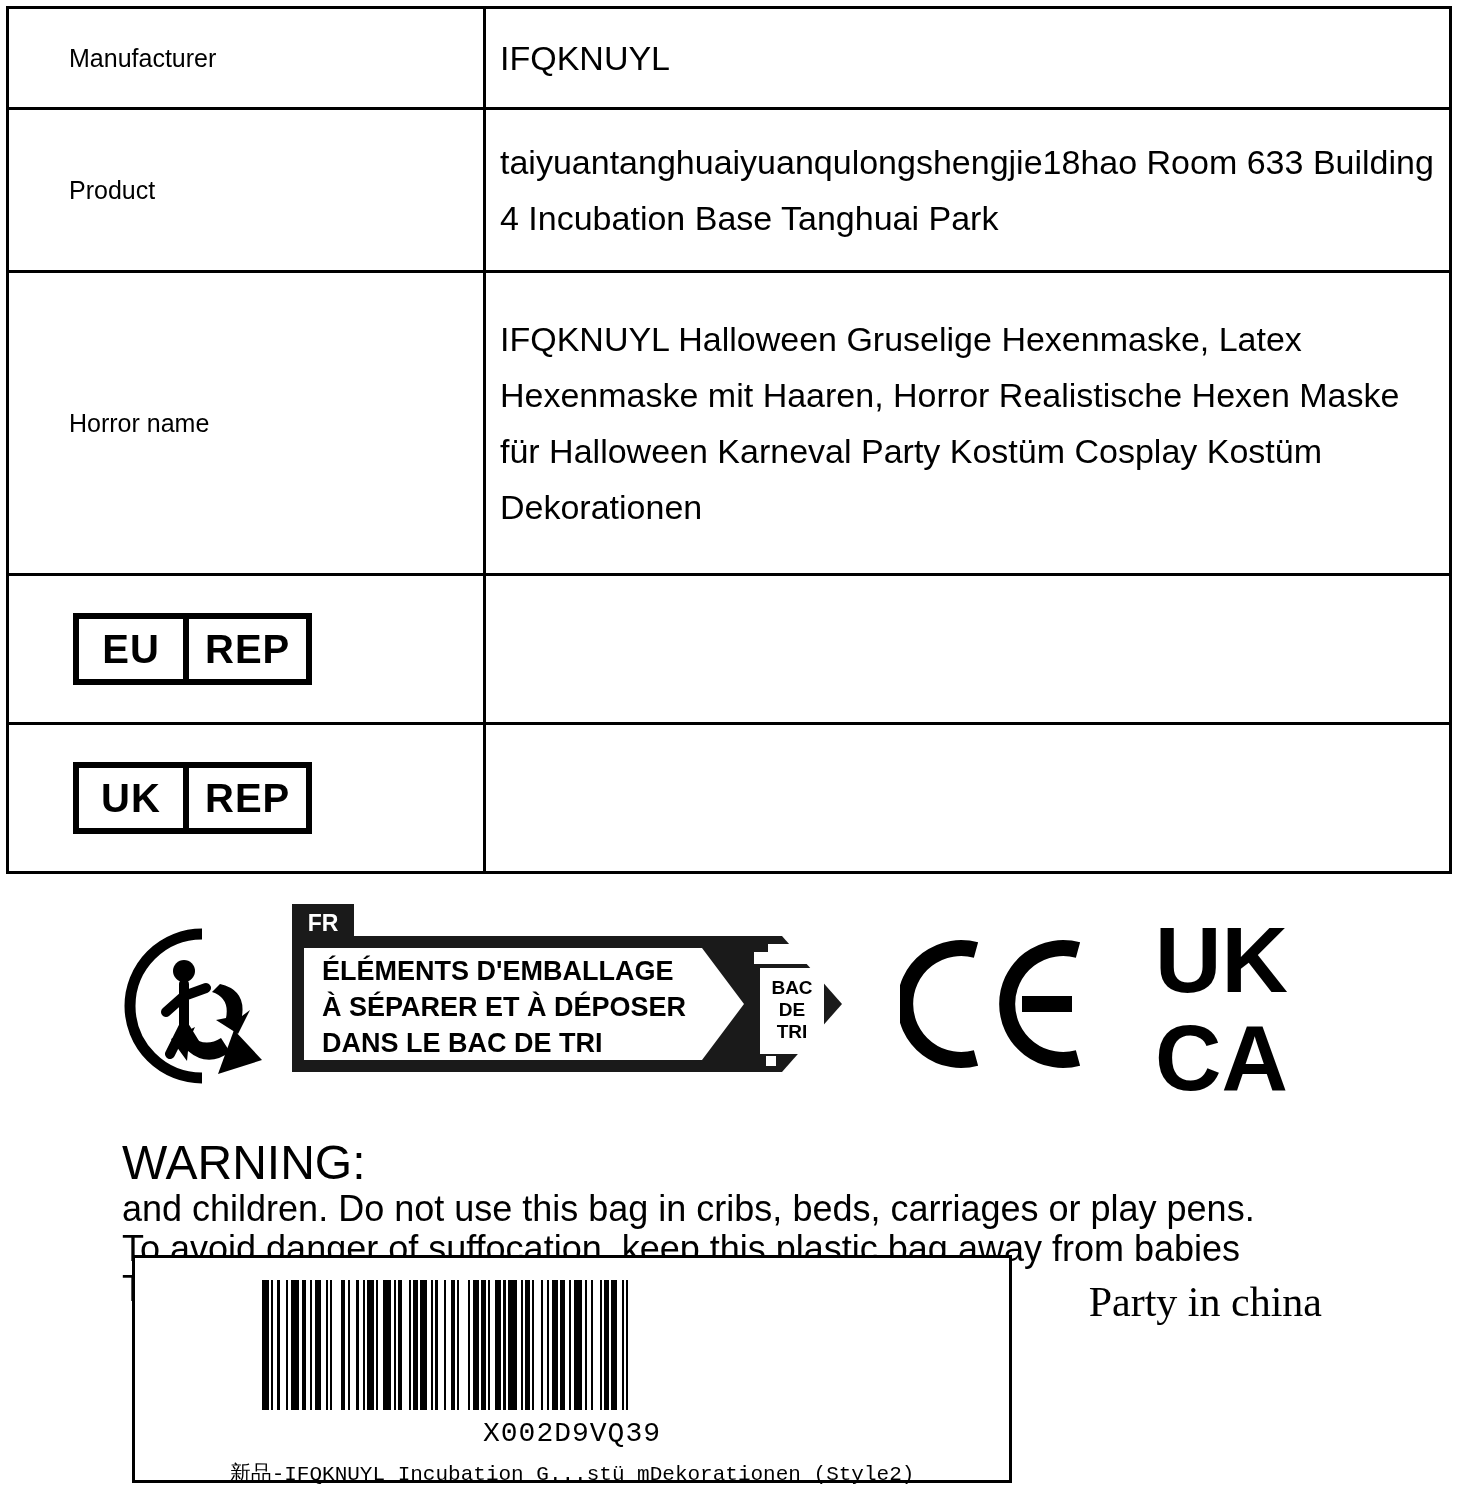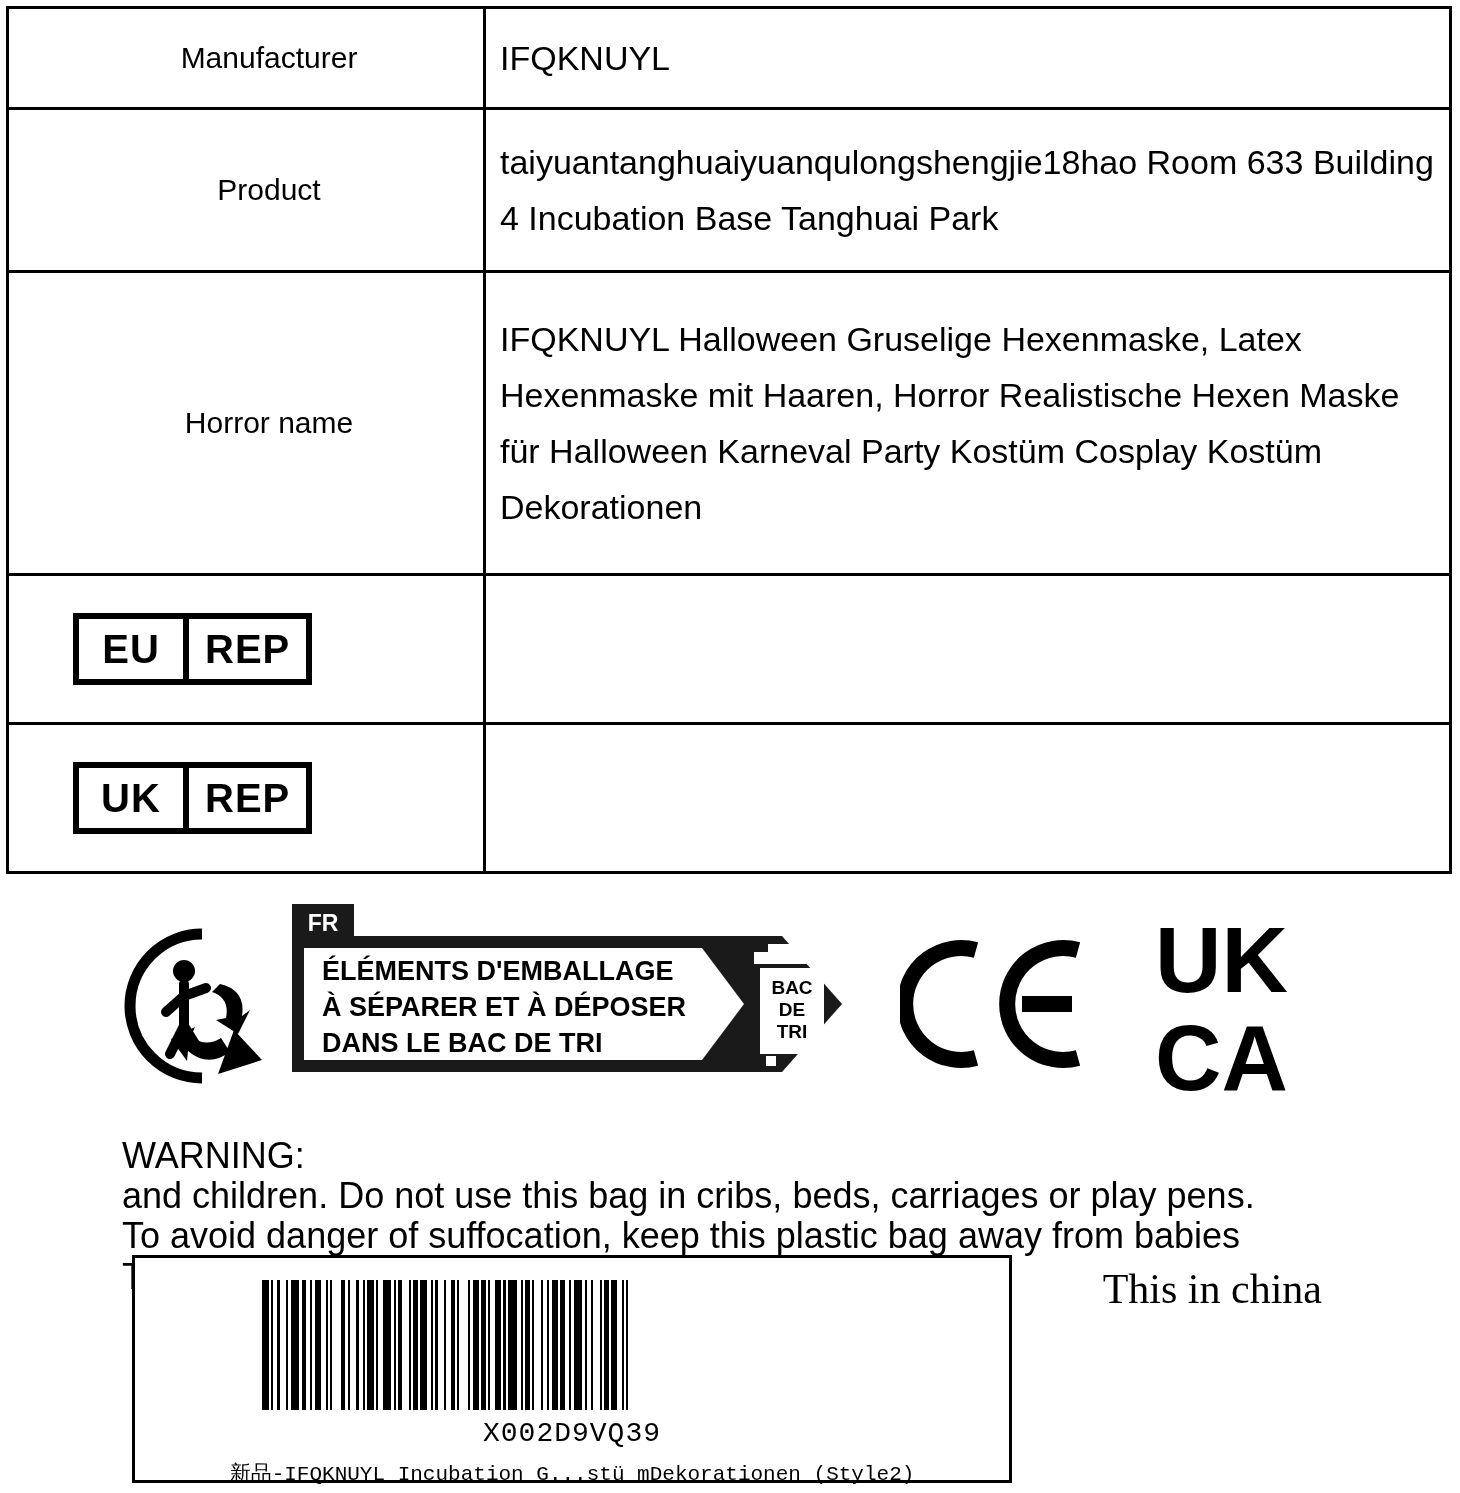--- a/index.html
+++ b/index.html
@@ -23,23 +23,22 @@
     margin: 6px 0 0 6px;
     table-layout: fixed;
   }
   .info-table td {
     border: 3px solid #000;
     vertical-align: middle;
     padding: 10px 14px;
   }
   .info-table td.label {
     width: 400px;
-    font-size: 30px;
+    font-size: 25px;
     padding-left: 60px;
-    text-align: center;
   }
   .info-table td.value {
     font-size: 34px;
     line-height: 1.65;
   }
   .row-manufacturer td { height: 78px; }
   .row-address td { height: 140px; }
   .row-product td { height: 280px; }
   .row-eu td, .row-uk td { height: 126px; }
 
@@ -109,21 +108,21 @@
     height: 190px;
   }
 
   
   .warning-block {
     margin: 18px 0 0 122px;
     width: 1230px;
     position: relative;
   }
   .warning-title {
-    font-size: 36px;
+    font-size: 48px;
     line-height: 1.08;
   }
   .warning-text {
     font-size: 36px;
     line-height: 1.12;
   }
   .made-in {
     position: absolute;
     right: 30px;
     bottom: -16px;
@@ -253,21 +252,21 @@
     <text x="0" y="78" font-family="Liberation Sans, sans-serif" font-size="92" font-weight="bold" fill="#000">UK</text>
     <text x="0" y="176" font-family="Liberation Sans, sans-serif" font-size="92" font-weight="bold" fill="#000">CA</text>
   </svg>
 </div>
 
 <div class="warning-block">
   <div class="warning-title">WARNING:</div>
   <div class="warning-text">and children. Do not use this bag in cribs, beds, carriages or play pens.</div>
   <div class="warning-text">To avoid danger of suffocation, keep this plastic bag away from babies</div>
   <div class="warning-text">This bag is not a toy.</div>
-  <div class="made-in">This in china</div>
+  <div class="made-in">Party in china</div>
 </div>
 
 <div class="barcode-box">
   <div class="barcode-bars">
       <i style="width: 6.6px;"></i>
       <i style="width: 2.2px; background: rgb(255, 255, 255);"></i>
       <i style="width: 2.2px;"></i>
       <i style="width: 4.4px; background: rgb(255, 255, 255);"></i>
       <i style="width: 2.2px;"></i>
       <i style="width: 6.6px; background: rgb(255, 255, 255);"></i>

